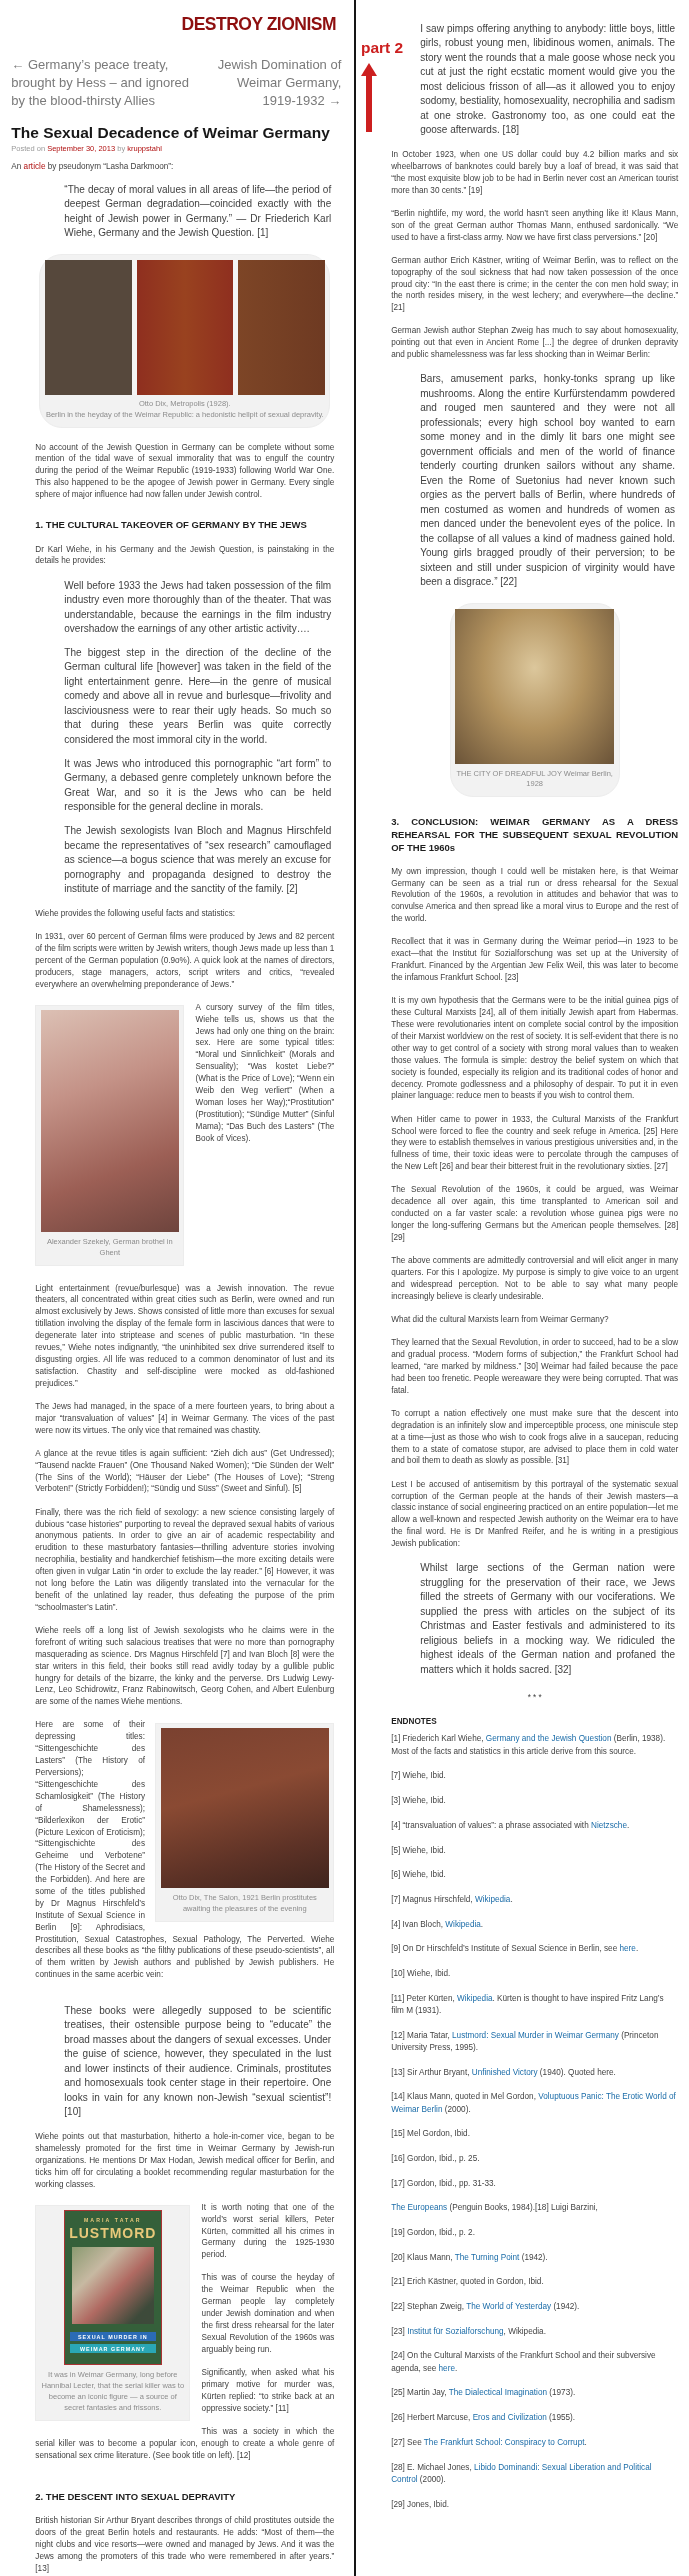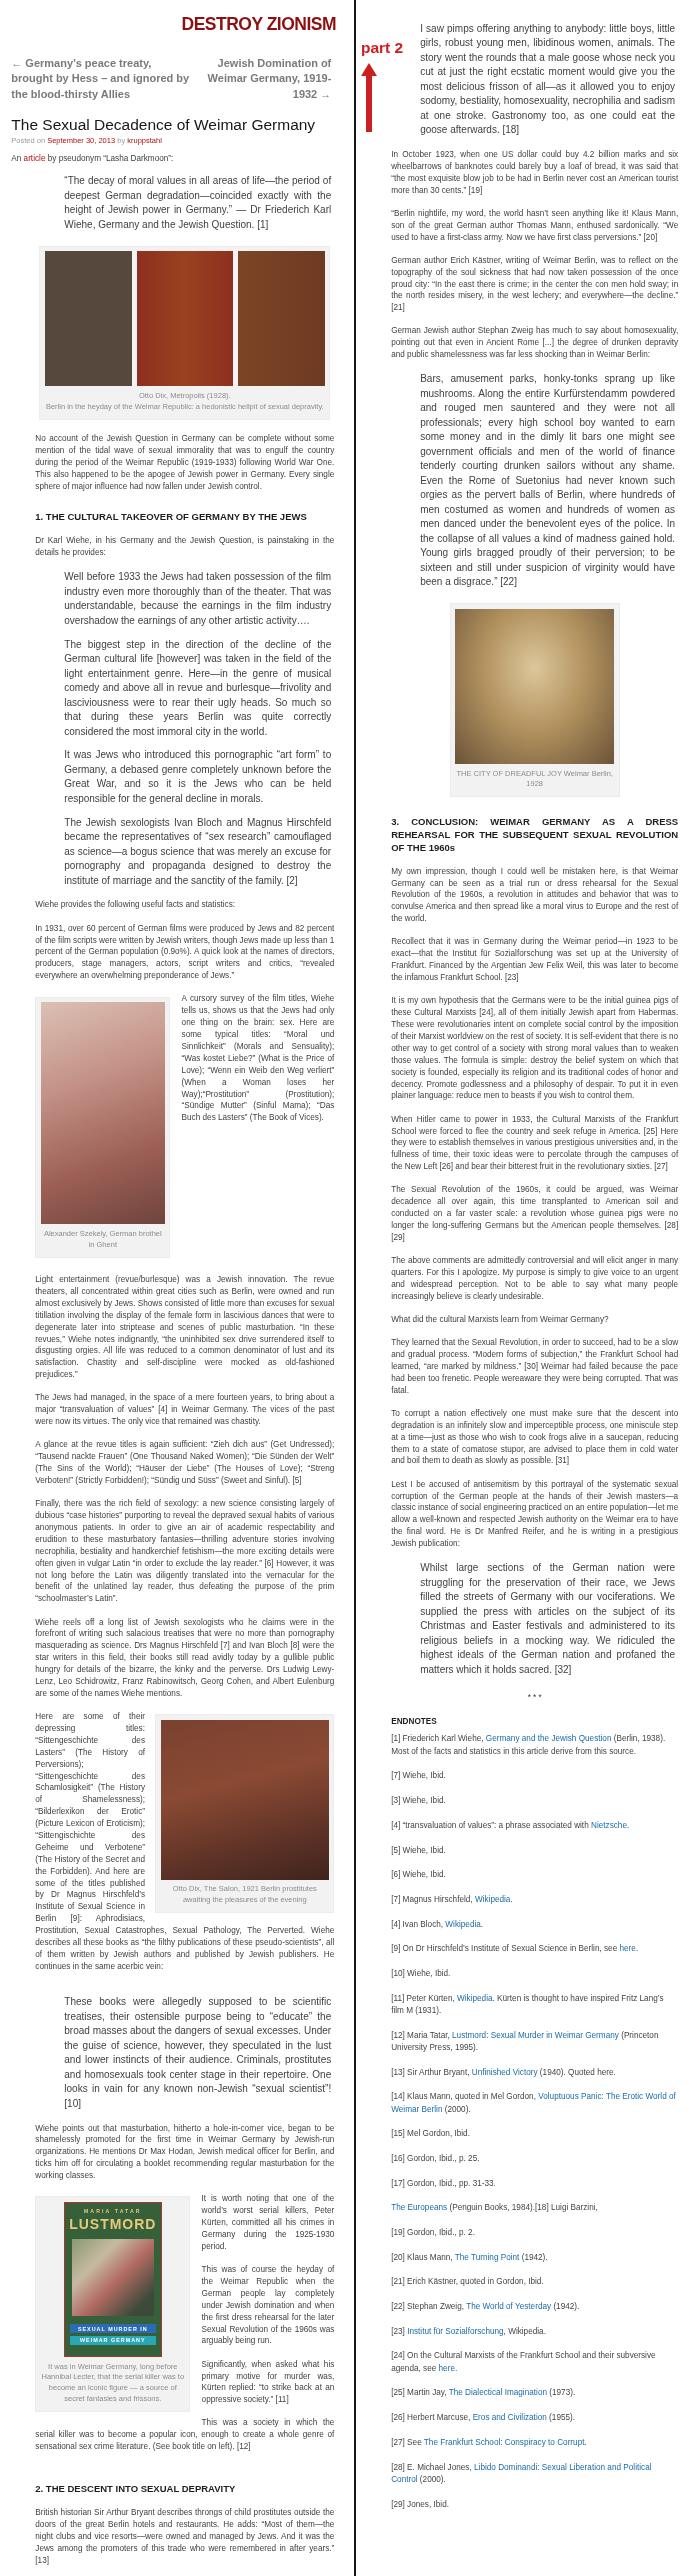--- a/index.html
+++ b/index.html
@@ -5,45 +5,45 @@
   html,body{margin:0;padding:0;background:#ffffff;}
   body{font-family:"Liberation Sans","DejaVu Sans",sans-serif;color:#3f3f3f;}
   .page{position:relative;width:689px;height:3200px;background:#fff;overflow:hidden;}
   .divider{position:absolute;left:354px;top:0;width:1.5px;height:3200px;background:#151515;}
 
   .col{position:absolute;top:0;}
   .col-left{left:11.3px;width:330px;}
   .col-right{left:383px;width:297px;padding-top:18.5px;}
 
   .site-title{margin:14.4px 0 0 165px;width:165px;text-align:center;font-size:17.5px;font-weight:800;letter-spacing:-0.5px;color:#8e0f0f;}
-  .nav-row{display:flex;justify-content:flex-start;margin-top:20.6px;font-size:11px;color:#7a7a7a;line-height:1.4;font-weight:bold;}
+  .nav-row{display:flex;justify-content:space-between;margin-top:20.6px;font-size:13px;color:#7a7a7a;line-height:1.4;}
   .nav-row a{color:#7a7a7a;text-decoration:none;}
   .nav-prev{width:181px;}
   .nav-next{width:139px;text-align:right;}
 
-  .post-title{font-size:15.5px;font-weight:normal;color:#171717;margin:13.4px 0 2.1px 0;}
+  .post-title{font-size:15.5px;font-weight:bold;color:#171717;margin:13.4px 0 2.1px 0;}
   .post-meta{font-size:7.5px;color:#9a9a9a;margin:1px 0 9.3px 0;}
   .post-meta a{color:#b01010;text-decoration:none;}
   .intro{font-size:8.2px;color:#3f3f3f;margin:3.1px 0 4.1px 0;}
   .intro a{color:#b01010;text-decoration:none;}
 
   .entry{margin-left:24px;width:299px;}
   .entry2{margin-left:8.2px;width:287px;}
 
   p.body{font-size:8.2px;line-height:1.45;text-align:justify;margin:11.3px 0;}
   blockquote{font-size:10px;line-height:1.45;text-align:justify;margin:11.3px 3.1px 11.3px 29px;}
   blockquote p{margin:9.3px 0;}
   .sect{font-size:9.5px;font-weight:bold;color:#1e1e1e;margin:18.5px 0 5.2px 0;text-align:justify;line-height:1.35;}
   .subhead{font-size:8.2px;font-weight:bold;color:#1e1e1e;margin:15.5px 0 7.2px 0;}
   .stars{text-align:center;font-size:8.2px;color:#3f3f3f;margin:15.5px 0;}
 
   .wp-cap{background:#f2f2f2;border:0.5px solid #ececec;padding:4.6px 4.6px 6.2px 4.6px;box-sizing:border-box;}
   .cap{color:#8c8c8c;font-size:7.5px;line-height:1.45;margin-top:4.6px;text-align:center;}
   .ph{display:block;width:100%;}
-  .fig-center{margin:13.4px auto;}
+  .fig-center{margin:13.4px auto;border-radius:23px;}
   .fig-left{float:left;margin:3.1px 11.3px 5.2px 0;}
   .fig-right{float:right;margin:3.1px 0 5.2px 10.3px;}
   .group::after{content:"";display:block;clear:both;}
 
   .ph-metropolis{background:linear-gradient(90deg,#56483c 0%,#56483c 31%,#f4f4f4 31%,#f4f4f4 33%,#8f2f1f 33%,#99421f 50%,#8f2f1f 67%,#f4f4f4 67%,#f4f4f4 69%,#7d4526 69%,#6e3a22 100%);}
   .ph-szekely{background:linear-gradient(160deg,#dcc0b4 0%,#c49287 35%,#9c5f55 70%,#6e443d 100%);}
   .ph-salon{background:linear-gradient(165deg,#7a4130 0%,#8a4a33 40%,#5d3226 75%,#3f241d 100%);}
   .ph-schuetz{background:linear-gradient(160deg,#e7c9b2 0%,#cf9579 40%,#8a5a4a 75%,#46312a 100%);}
   .ph-dreadful{background:radial-gradient(ellipse at 50% 38%,#dcc79c 0%,#b3935f 45%,#6a5338 100%);}
 
@@ -111,21 +111,21 @@
         <p>Well before 1933 the Jews had taken possession of the film industry even more thoroughly than of the theater. That was understandable, because the earnings in the film industry overshadow the earnings of any other artistic activity….</p>
         <p>The biggest step in the direction of the decline of the German cultural life [however] was taken in the field of the light entertainment genre. Here—in the genre of musical comedy and above all in revue and burlesque—frivolity and lasciviousness were to rear their ugly heads. So much so that during these years Berlin was quite correctly considered the most immoral city in the world.</p>
         <p>It was Jews who introduced this pornographic “art form” to Germany, a debased genre completely unknown before the Great War, and so it is the Jews who can be held responsible for the general decline in morals.</p>
         <p>The Jewish sexologists Ivan Bloch and Magnus Hirschfeld became the representatives of “sex research” camouflaged as science—a bogus science that was merely an excuse for pornography and propaganda designed to destroy the institute of marriage and the sanctity of the family. [2]</p>
       </blockquote>
 
       <p class="body">Wiehe provides the following useful facts and statistics:</p>
       <p class="body">In 1931, over 60 percent of German films were produced by Jews and 82 percent of the film scripts were written by Jewish writers, though Jews made up less than 1 percent of the German population (0.9o%). A quick look at the names of directors, producers, stage managers, actors, script writers and critics, “revealed everywhere an overwhelming preponderance of Jews.”</p>
 
       <div class="group">
-        <div class="wp-cap fig-left" style="width:135px;">
+        <div class="wp-cap fig-left" style="width:149px;">
           <span class="ph ph-szekely" style="height:222px;"></span>
           <div class="cap">Alexander Szekely, German brothel in Ghent</div>
         </div>
         <p class="body" style="margin-top:3.1px;">A cursory survey of the film titles, Wiehe tells us, shows us that the Jews had only one thing on the brain: sex. Here are some typical titles: “Moral und Sinnlichkeit” (Morals and Sensuality); “Was kostet Liebe?” (What is the Price of Love); “Wenn ein Weib den Weg verliert” (When a Woman loses her Way);“Prostitution” (Prostitution); “Sündige Mutter” (Sinful Mama); “Das Buch des Lasters” (The Book of Vices).</p>
       </div>
 
       <p class="body">Light entertainment (revue/burlesque) was a Jewish innovation. The revue theaters, all concentrated within great cities such as Berlin, were owned and run almost exclusively by Jews. Shows consisted of little more than excuses for sexual titillation involving the display of the female form in lascivious dances that were to degenerate later into striptease and scenes of public masturbation. “In these revues,” Wiehe notes indignantly, “the uninhibited sex drive surrendered itself to disgusting orgies. All life was reduced to a common denominator of lust and its satisfaction. Chastity and self-discipline were mocked as old-fashioned prejudices.”</p>
       <p class="body">The Jews had managed, in the space of a mere fourteen years, to bring about a major “transvaluation of values” [4] in Weimar Germany. The vices of the past were now its virtues. The only vice that remained was chastity.</p>
       <p class="body">A glance at the revue titles is again sufficient: “Zieh dich aus” (Get Undressed); “Tausend nackte Frauen” (One Thousand Naked Women); “Die Sünden der Welt” (The Sins of the World); “Häuser der Liebe” (The Houses of Love); “Streng Verboten!” (Strictly Forbidden!); “Sündig und Süss” (Sweet and Sinful). [5]</p>
       <p class="body">Finally, there was the rich field of sexology: a new science consisting largely of dubious “case histories” purporting to reveal the depraved sexual habits of various anonymous patients. In order to give an air of academic respectability and erudition to these masturbatory fantasies—thrilling adventure stories involving necrophilia, bestiality and handkerchief fetishism—the more exciting details were often given in vulgar Latin “in order to exclude the lay reader.” [6] However, it was not long before the Latin was diligently translated into the vernacular for the benefit of the unlatined lay reader, thus defeating the purpose of the prim “schoolmaster’s Latin”.</p>

